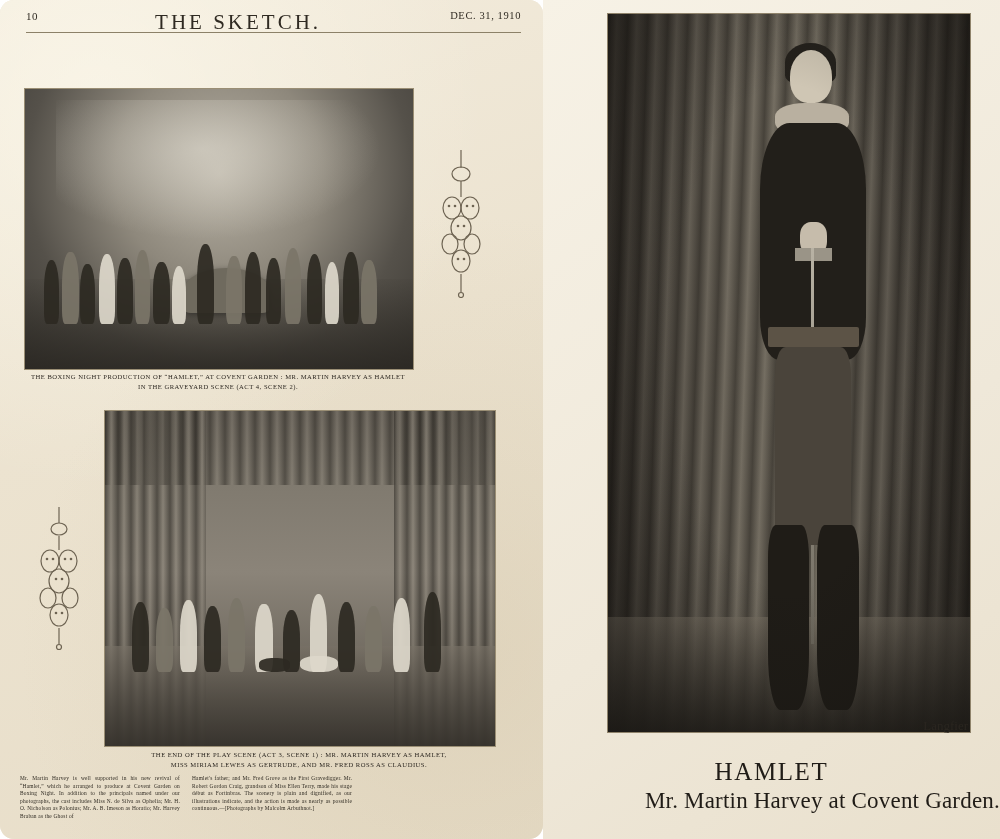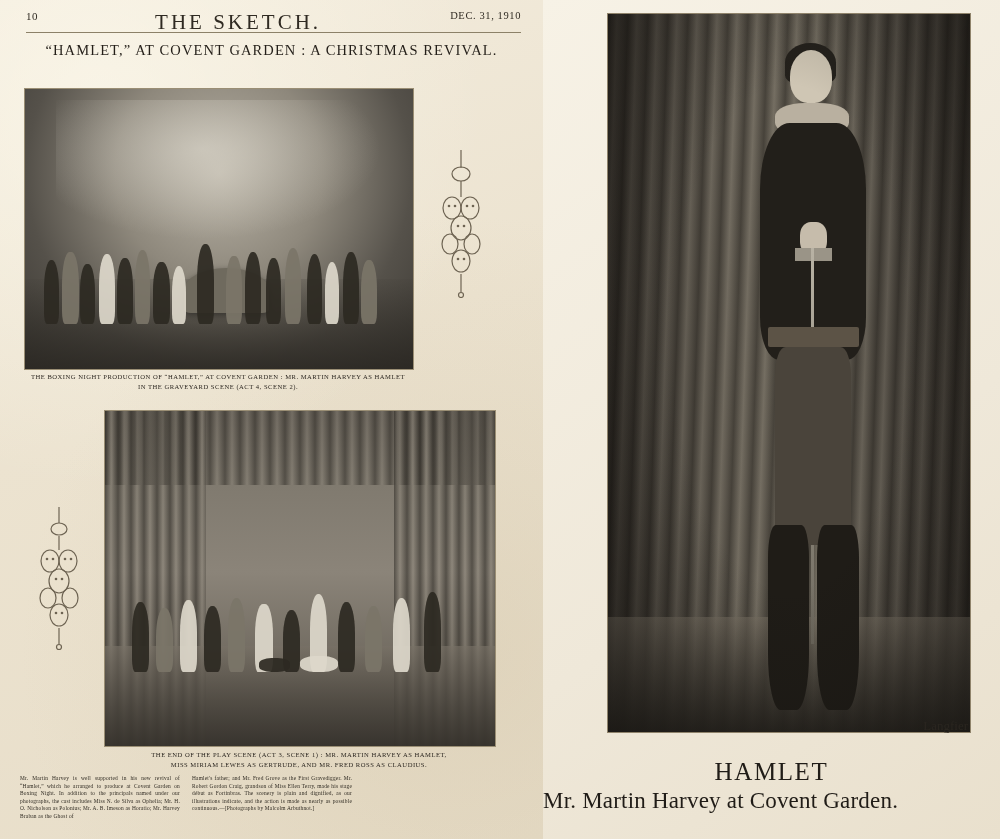--- a/index.html
+++ b/index.html
@@ -21,20 +21,21 @@
   }
 
   
   .left-page {
     position: relative;
     width: 543px;
     height: 839px;
     background: #efe7d6;
     box-sizing: border-box;
     overflow: hidden;
+    border-radius: 14px;
   }
   .paper-grain {
     position: absolute;
     inset: 0;
     background:
       radial-gradient(circle at 18% 12%, rgba(255,252,240,0.55), rgba(0,0,0,0) 45%),
       radial-gradient(circle at 85% 78%, rgba(205,190,160,0.35), rgba(0,0,0,0) 55%),
       linear-gradient(160deg, #f3ecdd 0%, #ece3d0 45%, #e7ddc8 100%);
     pointer-events: none;
   }
@@ -407,21 +408,21 @@
     text-align: center;
     font-size: 25px;
     letter-spacing: 1.6px;
     color: #201c17;
   }
   .plate-subtitle {
     position: absolute;
     left: 0;
     top: 788px;
     width: 457px;
-    text-align: left;
+    text-align: right;
     font-size: 23px;
     letter-spacing: 0.2px;
     color: #201c17;
   }
   .gutter {
     position: absolute;
     left: 543px;
     top: 0;
     width: 4px;
     height: 839px;
@@ -436,21 +437,20 @@
   <div class="left-page">
     <div class="paper-grain"></div>
     <div class="left-inner">
 
       <div class="masthead">
         <div class="folio">10</div>
         <div class="mast-title">THE SKETCH.</div>
         <div class="mast-date">DEC. 31, 1910</div>
       </div>
 
-      <div class="headline">“HAMLET,” AT COVENT GARDEN : A CHRISTMAS REVIVAL.</div>
 
       <div class="fig1">
         <div class="photo"></div>
         <div class="sky-glow"></div>
         <div class="ground"></div>
         <div class="mound"></div>
         <div class="crowd">
           <div class="fig-person" style="left:2%;  width:4.2%; height:64%;"></div>
           <div class="fig-person mid" style="left:7%;  width:4.5%; height:72%;"></div>
           <div class="fig-person" style="left:12%; width:4.0%; height:60%;"></div>

